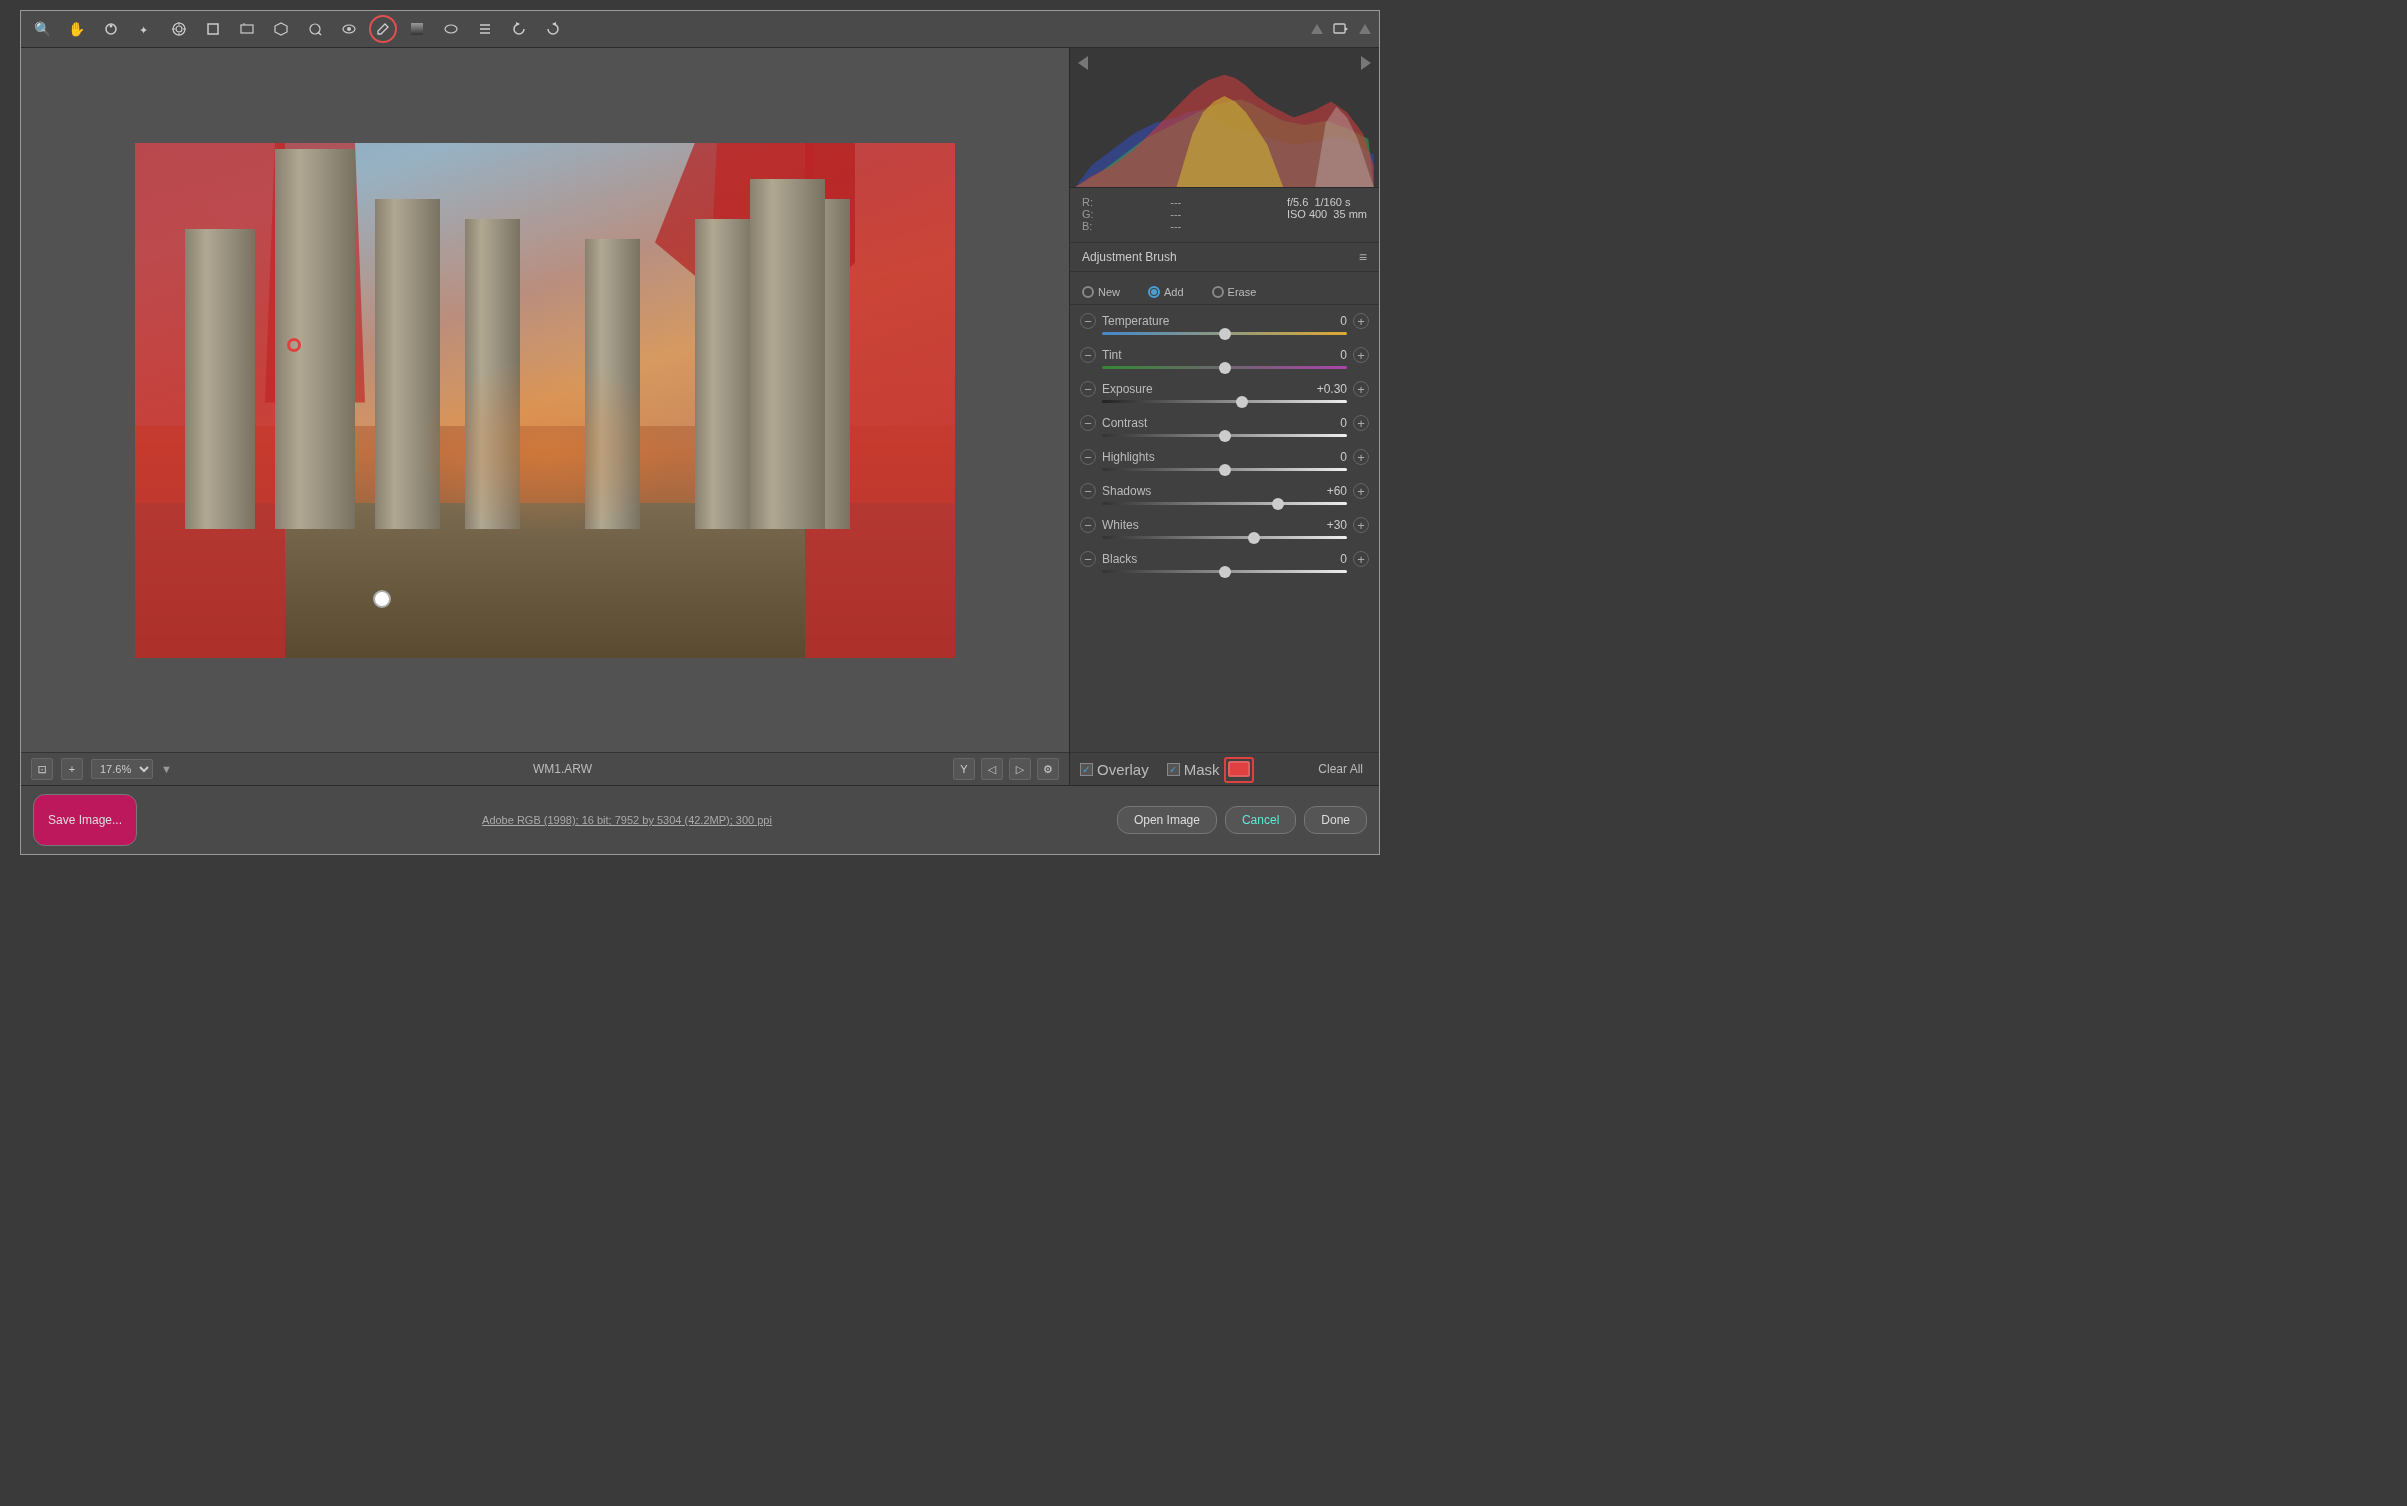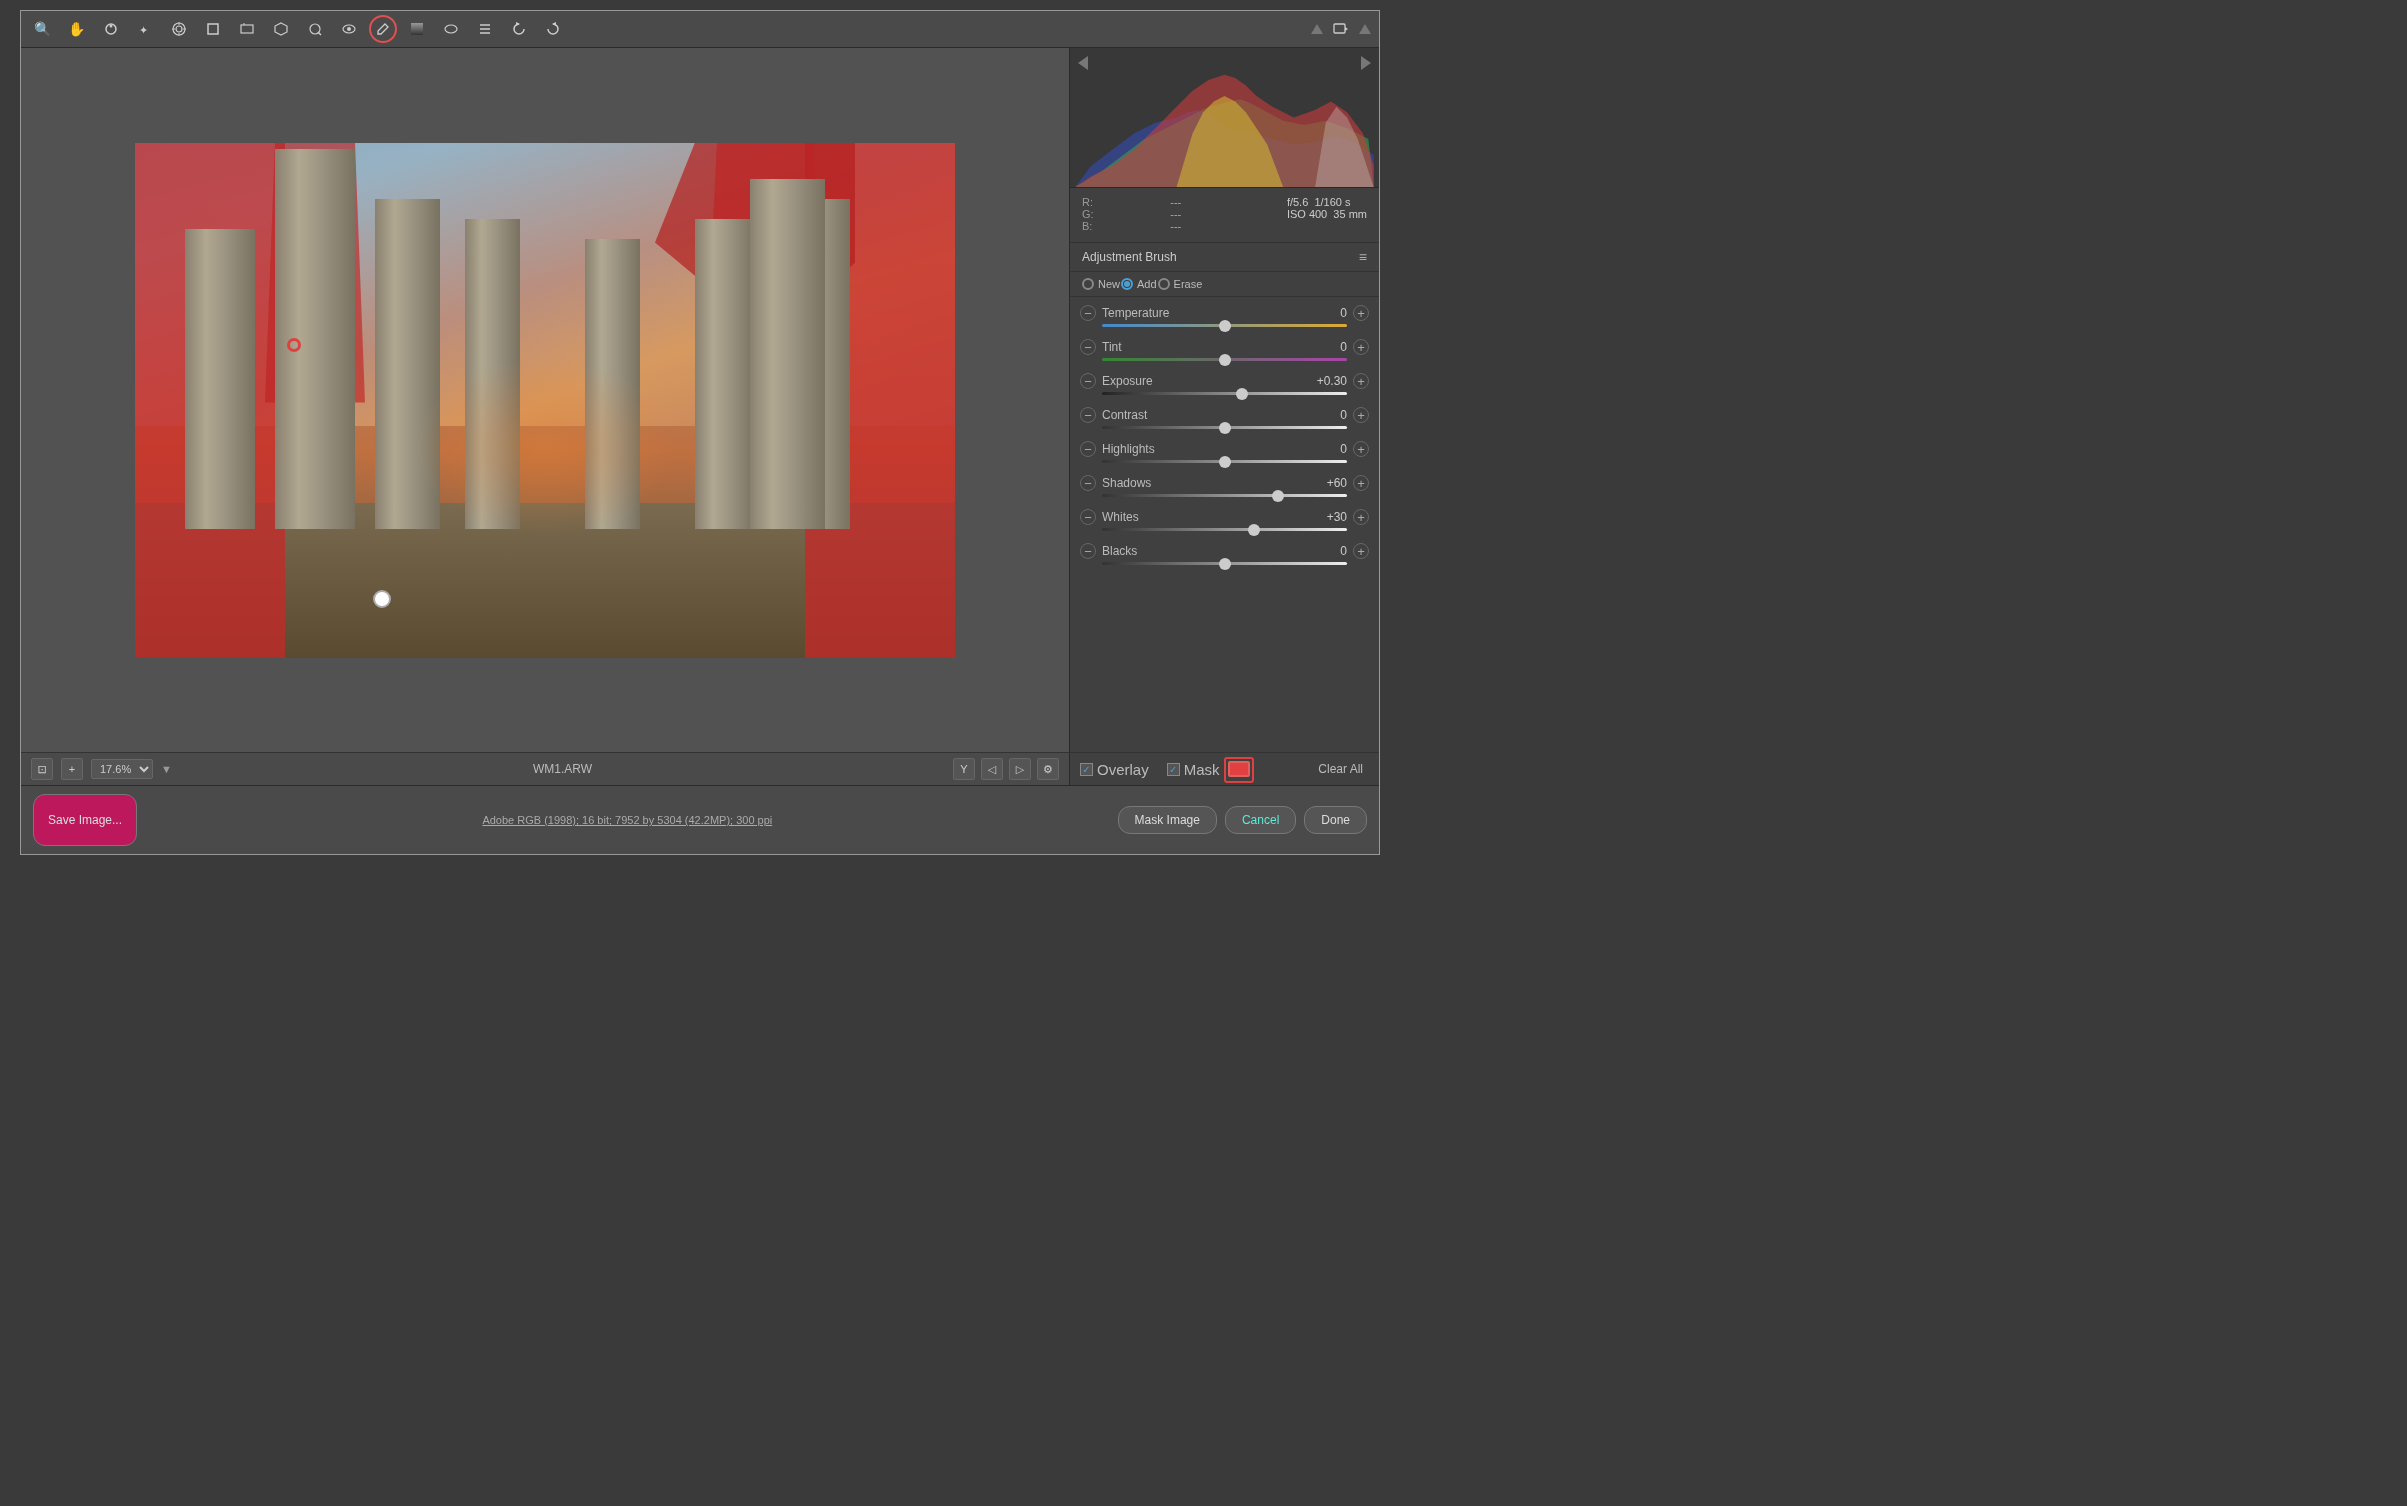--- a/index.html
+++ b/index.html
@@ -249,24 +249,25 @@
       flex-shrink: 0;
     }
     .panel-menu-icon {
       color: #aaa;
       cursor: pointer;
       font-size: 14px;
     }
     .mode-selector {
       display: flex;
       align-items: center;
-      gap: 1px;
+      gap: 28px;
       padding: 6px 12px;
       border-bottom: 1px solid #333;
       flex-shrink: 0;
+      margin-top: 8px;
     }
     .radio-option {
       display: flex;
       align-items: center;
       gap: 4px;
       cursor: pointer;
       font-size: 11px;
       color: #bbb;
     }
     .radio-circle {
@@ -821,20 +822,20 @@
           <button class="clear-all-btn">Clear All</button>
         </div>
 
       </div>
     </div>
 
     <div class="bottom-action-bar">
       <button class="save-btn">Save Image...</button>
       <span class="file-info">Adobe RGB (1998); 16 bit; 7952 by 5304 (42.2MP); 300 ppi</span>
       <div class="action-btns">
-        <button class="open-btn">Mask Image</button>
+        <button class="open-btn">Open Image</button>
         <button class="cancel-btn">Cancel</button>
         <button class="done-btn">Done</button>
       </div>
     </div>
 
   </div>
 </div>
 
 </body></html>

